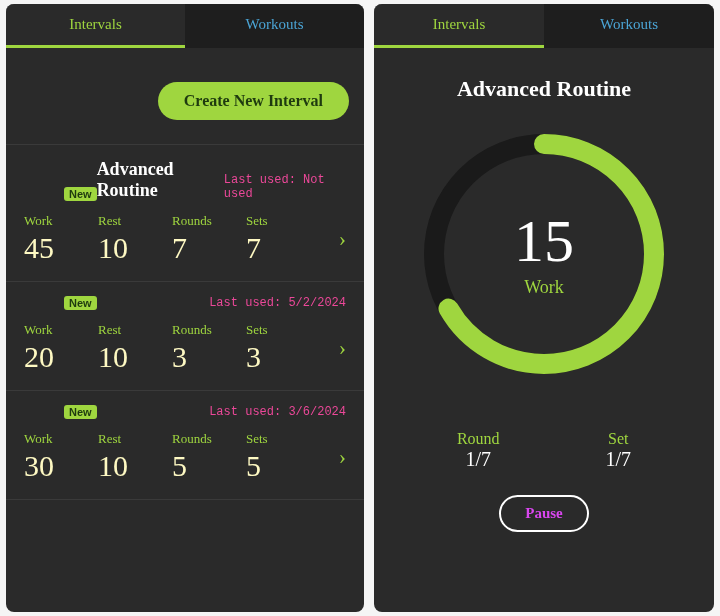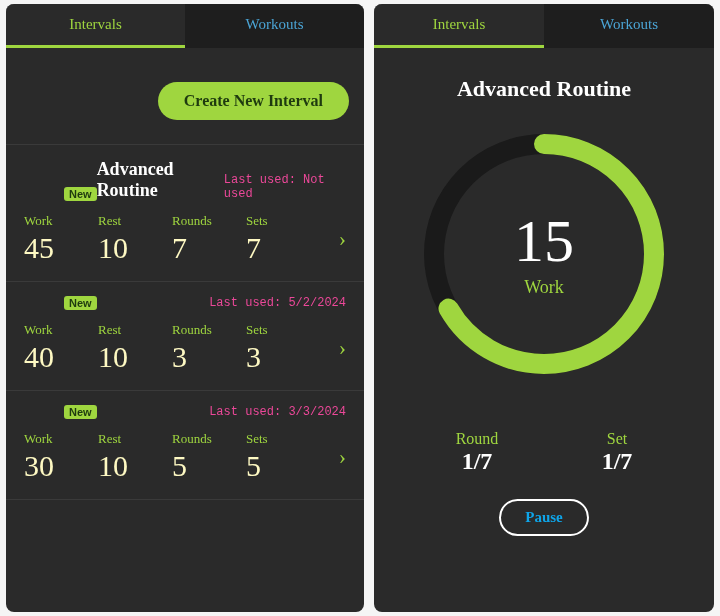--- a/index.html
+++ b/index.html
@@ -153,30 +153,30 @@
     display: flex;
     justify-content: space-around;
     margin-top: 20px;
     padding: 0 30px;
   }
   .rs {
     text-align: center;
     margin-top: 26px;
   }
   .rs-label { color: #9fd63f; font-size: 16px; }
-  .rs-val { color: #fff; font-size: 24px; font-weight: 700; }
+  .rs-val { color: #fff; font-size: 20px; font-weight: 400; }
   .pause-wrap {
     display: flex;
     justify-content: center;
     margin-top: 24px;
   }
   .pause-btn {
     background: transparent;
     border: 2px solid #fff;
-    color: #0ea5e9;
+    color: #d946ef;
     border-radius: 22px;
     padding: 8px 24px;
     font-size: 15px;
     font-family: inherit;
     cursor: pointer;
     font-weight: bold;
   }
 </style>
 </head>
 <body>
@@ -218,42 +218,42 @@
   </div>
 
   <div class="interval-card">
     <div class="card-header">
       <span class="new-badge">New</span>
       <span class="last-used"><span>Last used: </span><span>5/2/2024</span></span>
     </div>
     <div class="stats-row">
       <div class="stat">
           <span class="stat-label">Work</span>
-          <span class="stat-value">40</span>
+          <span class="stat-value">20</span>
         </div>
       <div class="stat">
           <span class="stat-label">Rest</span>
           <span class="stat-value">10</span>
         </div>
       <div class="stat">
           <span class="stat-label">Rounds</span>
           <span class="stat-value">3</span>
         </div>
       <div class="stat">
           <span class="stat-label">Sets</span>
           <span class="stat-value">3</span>
         </div>
       <span class="chevron">›</span>
     </div>
   </div>
 
   <div class="interval-card" style="border-bottom:1px solid #3a3a3a">
     <div class="card-header">
       <span class="new-badge">New</span>
-      <span class="last-used"><span>Last used: </span><span>3/3/2024</span></span>
+      <span class="last-used"><span>Last used: </span><span>3/6/2024</span></span>
     </div>
     <div class="stats-row">
       <div class="stat">
           <span class="stat-label">Work</span>
           <span class="stat-value">30</span>
         </div>
       <div class="stat">
           <span class="stat-label">Rest</span>
           <span class="stat-value">10</span>
         </div>

